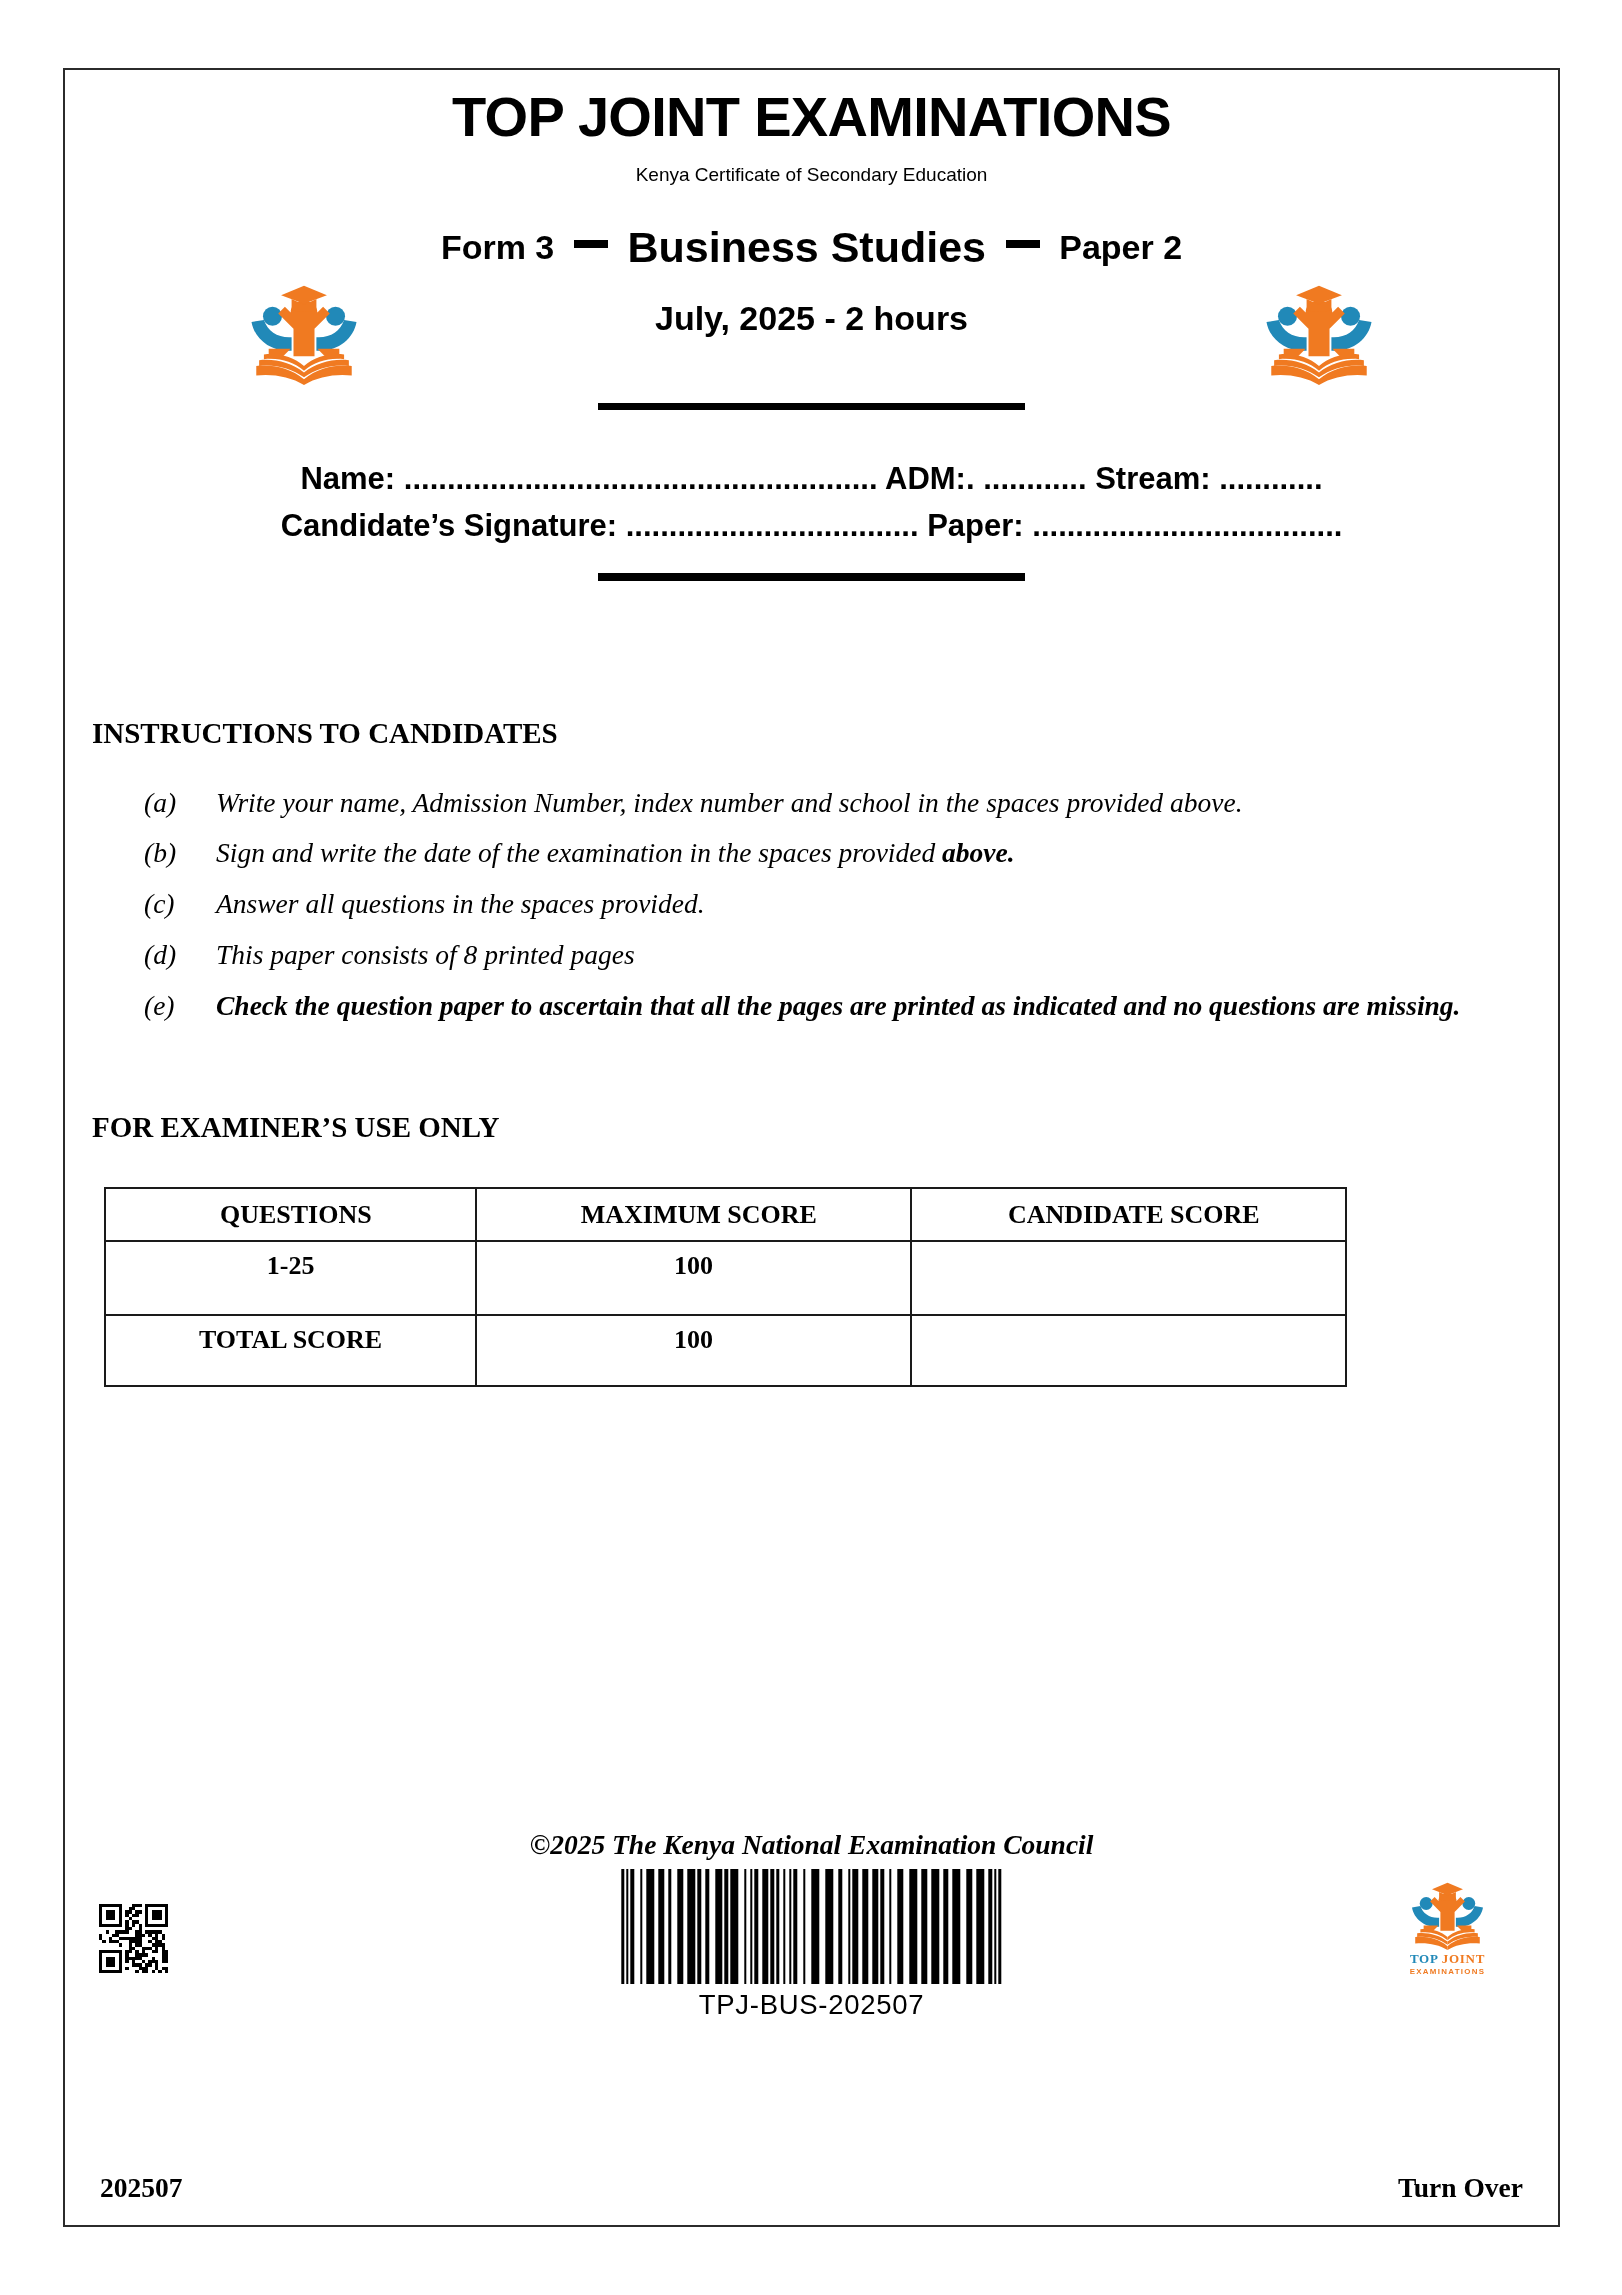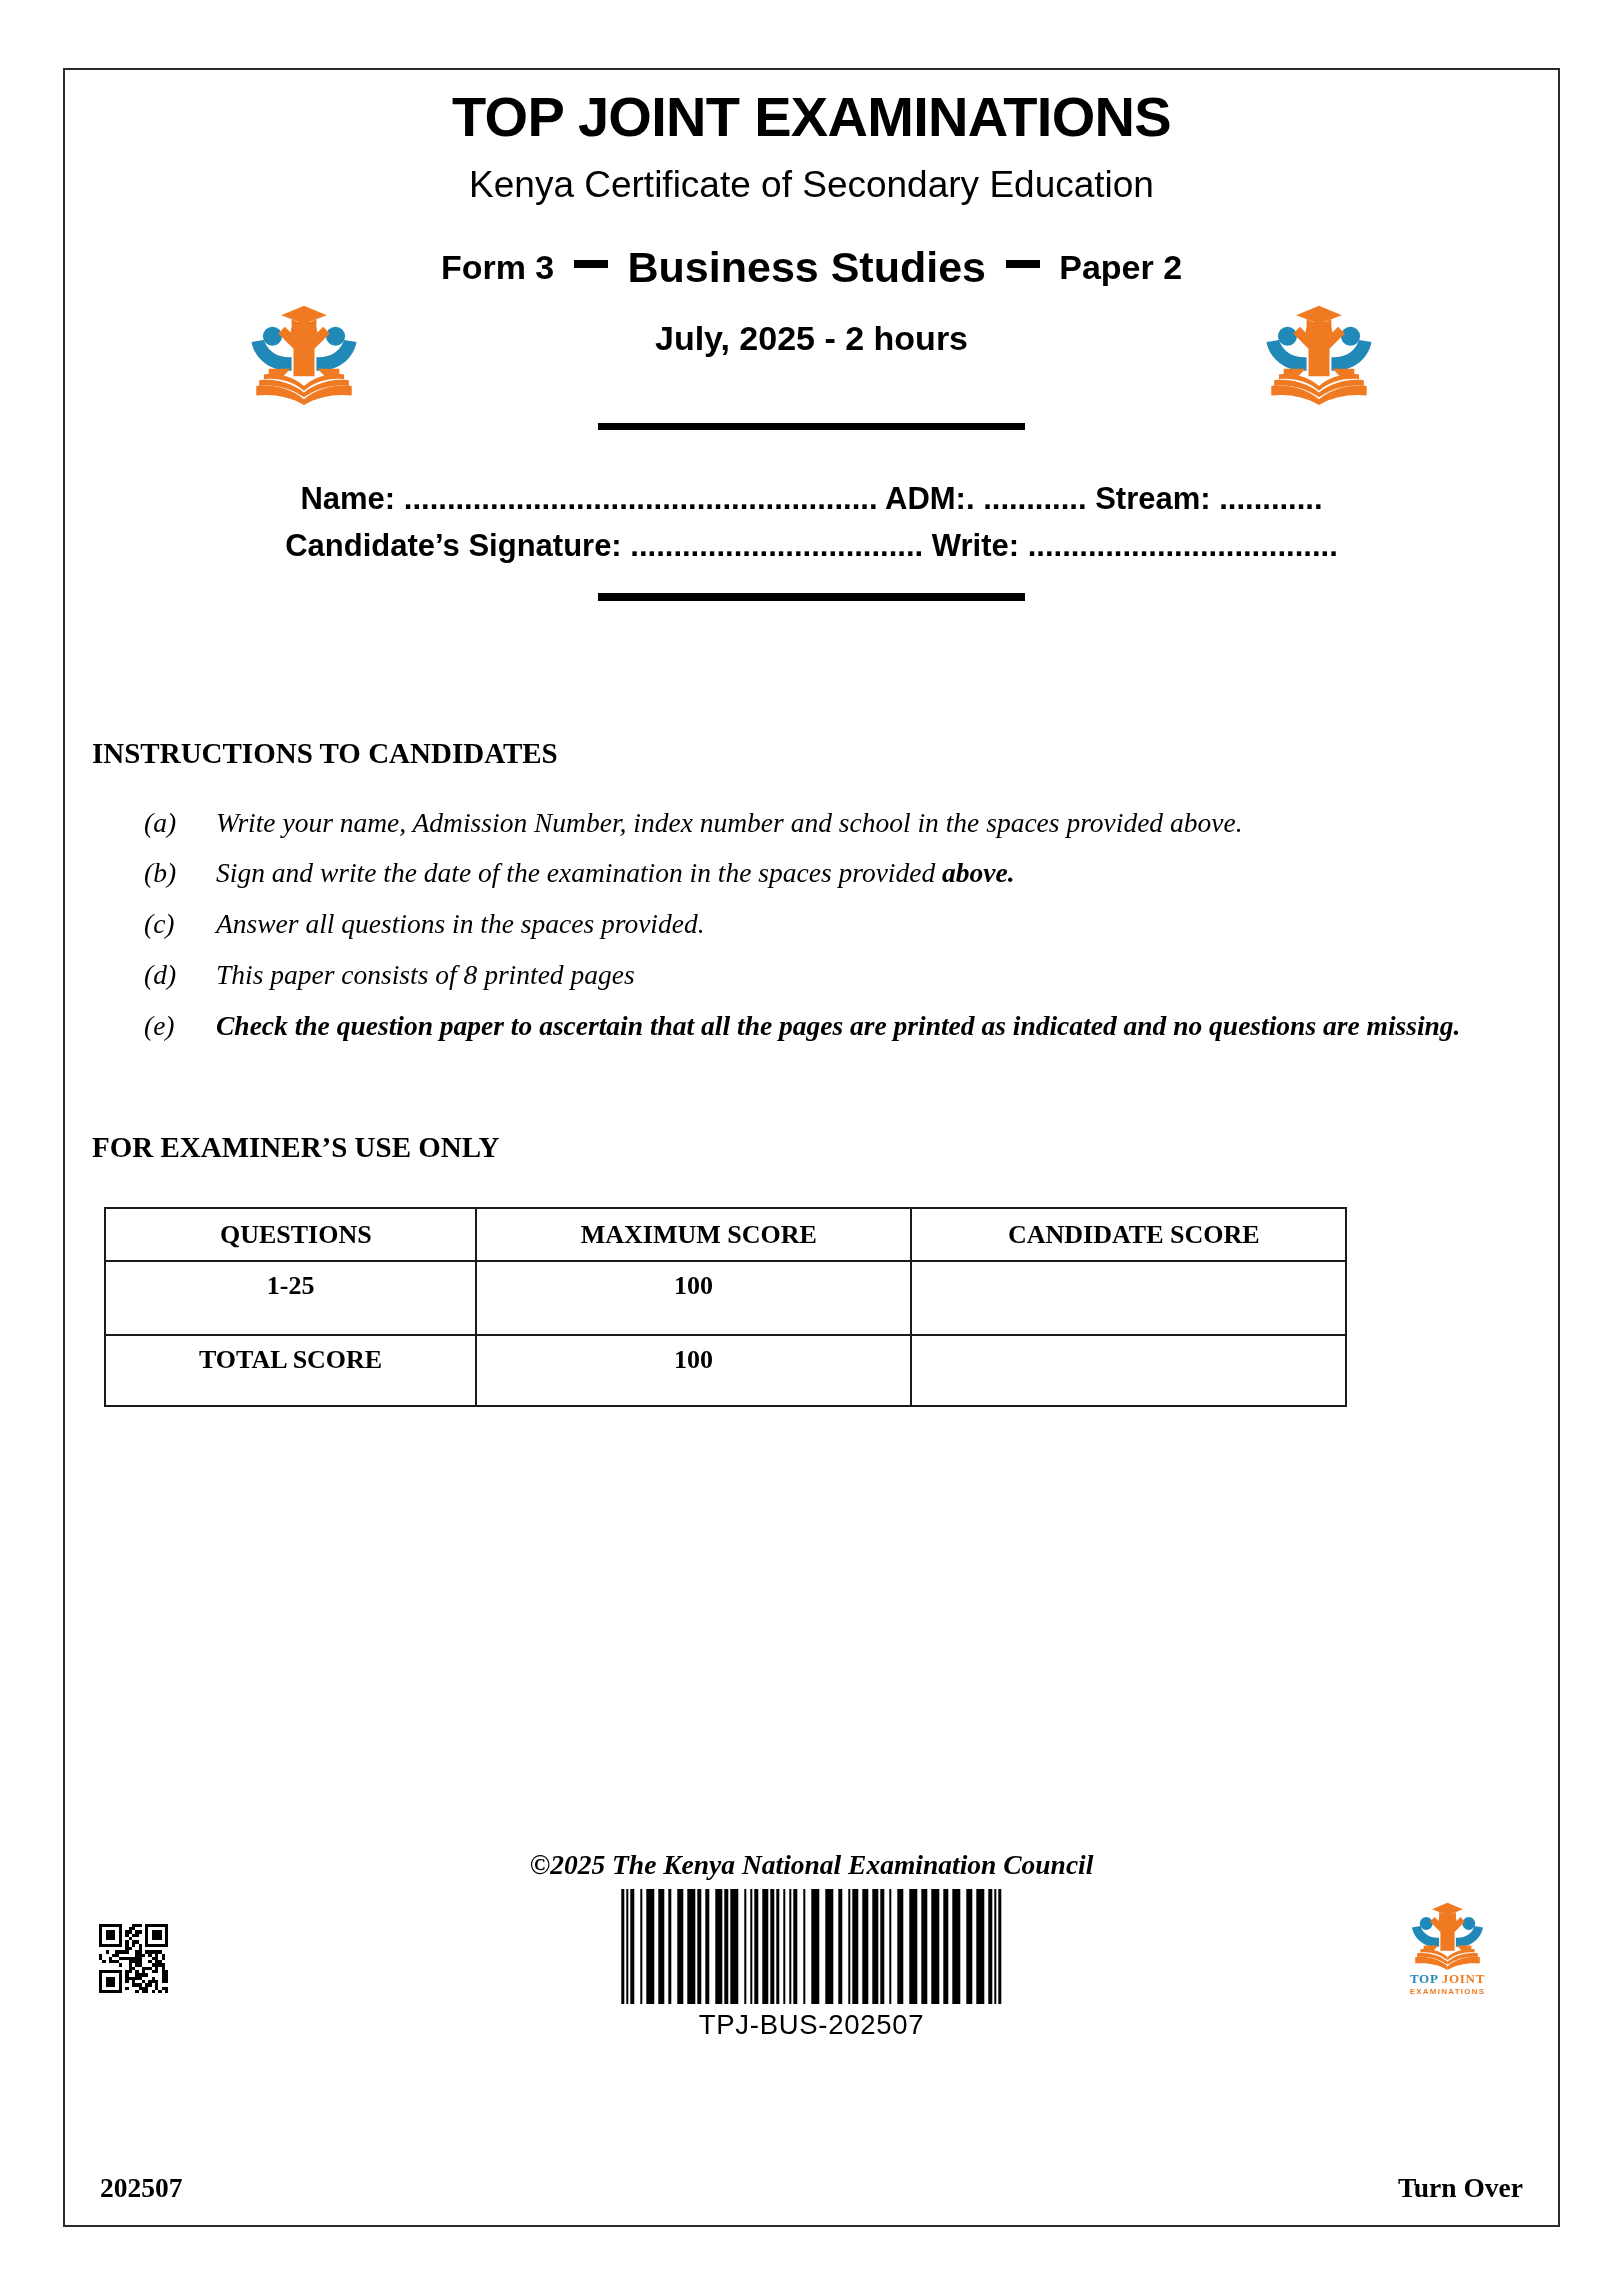--- a/index.html
+++ b/index.html
@@ -28,21 +28,21 @@
     font-family: "Liberation Sans", sans-serif;
     font-weight: bold;
     font-size: 56px;
     letter-spacing: -0.7px;
     margin-top: 14.4px;
     color: #000;
   }
   .exam-subtitle {
     text-align: center;
     font-family: "Liberation Sans", sans-serif;
-    font-size: 37px;
+    font-size: 19px;
     margin-top: 14.4px;
     color: #000;
   }
 
   
   .paper-band {
     position: relative;
     height: 196px;
     margin-top: 15.7px;
   }
@@ -350,21 +350,21 @@
       <span>Name:</span>
       <span class="dots">.......................................................</span>
       <span>ADM:.</span>
       <span class="dots">............</span>
       <span>Stream:</span>
       <span class="dots">............</span>
     </div>
     <div>
       <span>Candidate’s Signature:</span>
       <span class="dots">..................................</span>
-      <span>Write:</span>
+      <span>Paper:</span>
       <span class="dots">....................................</span>
     </div>
   </div>
 
   <div class="rule-wrap rule-bottom">
     <span class="thick-rule"></span>
   </div>
 
   <div class="section-head instr-head">INSTRUCTIONS TO CANDIDATES</div>
 

